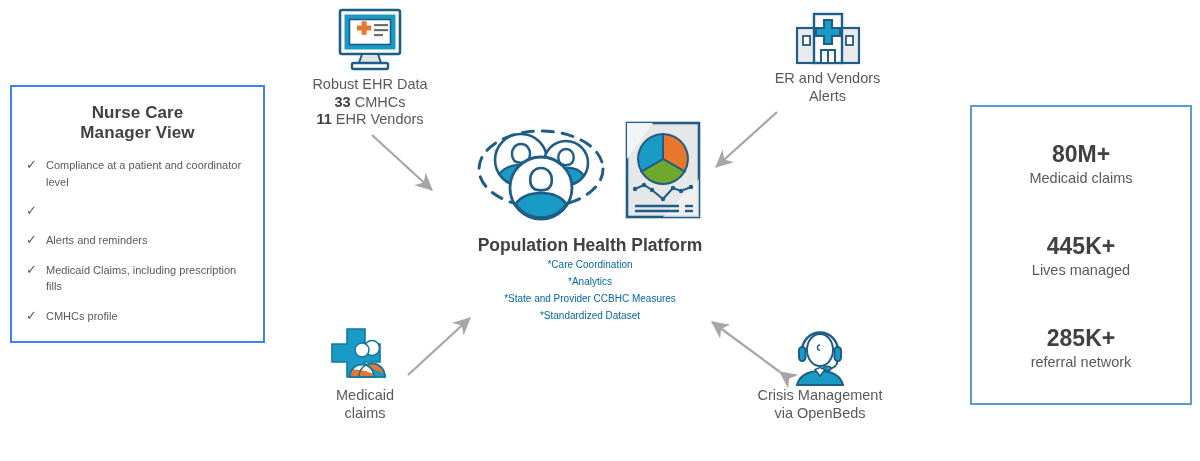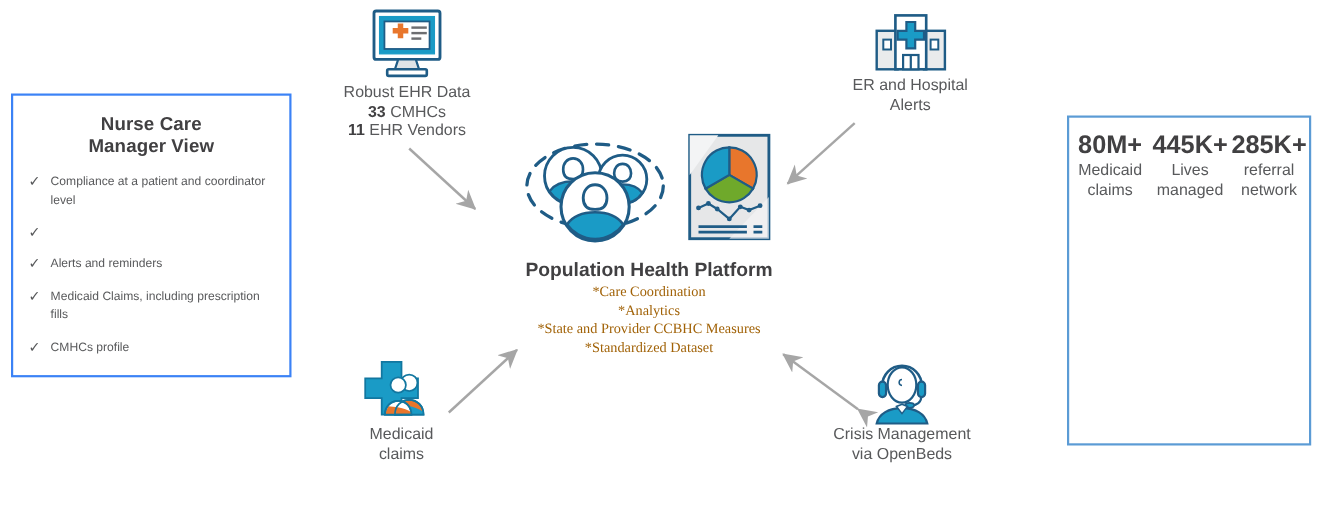--- a/index.html
+++ b/index.html
@@ -24,21 +24,21 @@
     display:flex;align-items:flex-start;gap:9px;
     padding:0 12px 0 14px;margin-bottom:13px;
   }
   .lp-check{color:#58595b;font-size:13px;line-height:16px;flex:0 0 auto;width:11px;}
   .lp-text{font-size:11px;line-height:16.5px;color:#58595b;}
 
   
   .right-panel{
     position:absolute;left:970px;top:105px;width:222px;height:300px;
     border:2px solid #5B9BD5;background:#fff;box-sizing:border-box;
-    display:flex;flex-direction:row;justify-content:space-around;
+    display:flex;flex-direction:column;justify-content:space-around;
     padding:10px 0;
   }
   .stat{text-align:center;}
   .stat-value{font-size:23px;font-weight:bold;color:#414042;line-height:28px;}
   .stat-label{font-size:14.5px;color:#58595b;line-height:18px;margin-top:1px;}
 
   
   .node{position:absolute;text-align:center;}
   .node-caption{font-size:14.5px;line-height:17.5px;color:#58595b;text-align:center;}
   .node-caption b{color:#414042;font-weight:bold;}
@@ -49,21 +49,21 @@
   .node-crisis{left:730px;top:325px;width:180px;}
 
   .icon-wrap{display:flex;justify-content:center;align-items:flex-end;}
 
   
   .center{position:absolute;left:430px;top:118px;width:320px;text-align:center;}
   .center-icons{display:flex;justify-content:center;align-items:center;gap:6px;height:110px;}
   .center-title{
     font-size:17.5px;font-weight:bold;color:#414042;margin-top:6px;line-height:22px;
   }
-  .center-sub{font-size:13px;line-height:17px;color:#a16207;font-family:Liberation Serif, serif;}
+  .center-sub{font-size:10px;line-height:17px;color:#0369a1;}
 
   
   .arrows{position:absolute;inset:0;pointer-events:none;}
 </style>
 </head>
 <body>
 
 <div class="stage">
 
   <svg class="arrows" width="1200" height="461">
@@ -141,21 +141,21 @@
         <rect x="57" y="20" width="19" height="35" fill="#e9ebec" stroke="#1F5C86" stroke-width="2.2"></rect>
         <rect x="20" y="28" width="7" height="9" fill="#fff" stroke="#1F5C86" stroke-width="1.8"></rect>
         <rect x="63" y="28" width="7" height="9" fill="#fff" stroke="#1F5C86" stroke-width="1.8"></rect>
         <rect x="31" y="6" width="28" height="49" fill="#fff" stroke="#1F5C86" stroke-width="2.4"></rect>
         <path d="M41 12h8v8h8v8h-8v8h-8v-8h-8v-8h8z" fill="#1A9BC6" stroke="#1F5C86" stroke-width="2"></path>
         <rect x="38" y="42" width="14" height="13" fill="#fff" stroke="#1F5C86" stroke-width="2"></rect>
         <line x1="45" y1="42" x2="45" y2="55" stroke="#1F5C86" stroke-width="2"></line>
       </svg>
     </div>
     <div class="node-caption">
-      <div>ER and Hospital</div>
+      <div>ER and Vendors</div>
       <div>Alerts</div>
     </div>
   </div>
 
   <div class="node node-medicaid">
     <div class="icon-wrap">
       <svg width="78" height="62" viewBox="0 0 78 62">
         <path d="M21 4h18v15h15v18H39v15H21V37H6V19h15z" fill="#1A9BC6" stroke="#1277a0" stroke-width="1.6"></path>
         <circle cx="46" cy="23" r="7.5" fill="#fff" stroke="#1277a0" stroke-width="1.6"></circle>
         <path d="M33 52c0-8 5.8-13.5 13-13.5S59 44 59 52z" fill="#E8762C" stroke="#1277a0" stroke-width="1.6"></path>

